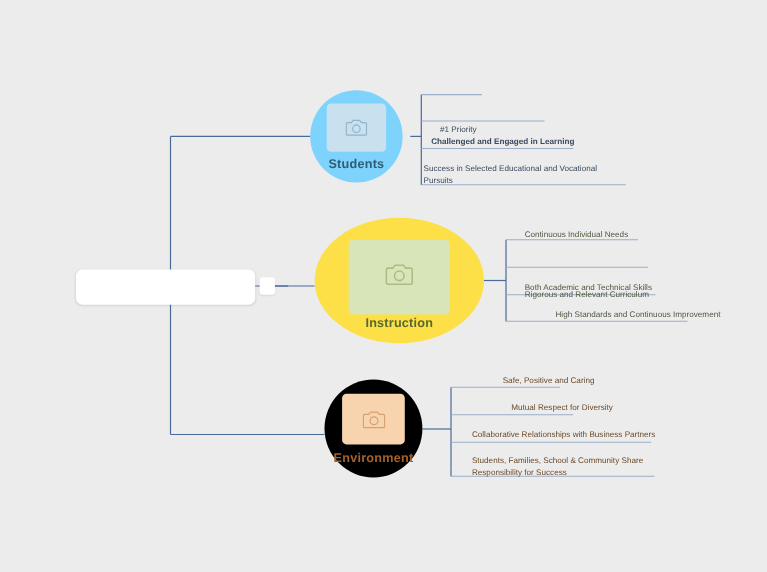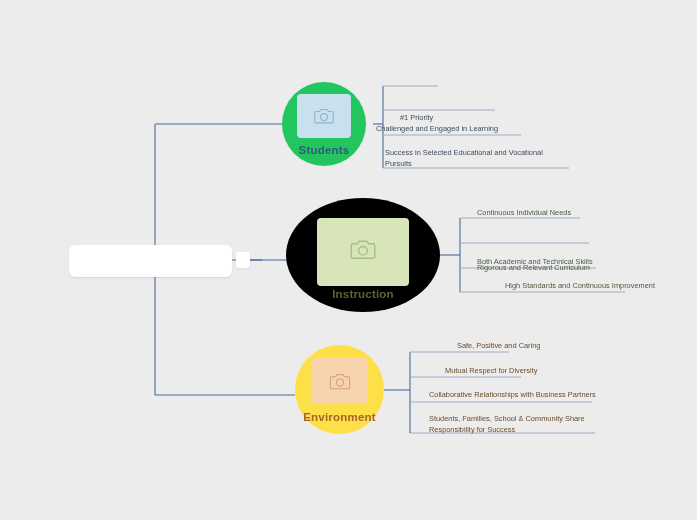--- a/index.html
+++ b/index.html
@@ -126,56 +126,56 @@
     <path d="M410 352 L509 352" stroke="#9aaec6" stroke-width="1" fill="none"></path>
     <path d="M410 377 L521 377" stroke="#9aaec6" stroke-width="1" fill="none"></path>
     <path d="M410 402 L592 402" stroke="#9aaec6" stroke-width="1" fill="none"></path>
     <path d="M410 433 L595 433" stroke="#9aaec6" stroke-width="1" fill="none"></path>
     <path d="M410 425 L410 433" stroke="#4a6b9a" stroke-width="1.1" fill="none"></path>
   </svg>
 
   <div class="root-node"></div>
   <div class="root-stub"></div>
 
-  <div class="blob" style="left:282px; top:82px; width:84px; height:84px; background:#22c55e;">
+  <div class="blob" style="left:282px; top:82px; width:84px; height:84px; background:#7dd3fc;">
     <div class="blob-img" style="left:15px; top:12px; width:54px; height:44px; background:#c9e0ee;"></div>
     <svg class="cam" style="top:25px;" width="20" height="18" viewBox="0 0 20 18">
       <path d="M2 4.5h3.5L7 2.5h6l1.5 2H18a1.2 1.2 0 0 1 1.2 1.2v9A1.2 1.2 0 0 1 18 15.9H2A1.2 1.2 0 0 1 .8 14.7v-9A1.2 1.2 0 0 1 2 4.5z" fill="none" stroke="#8fb4cc" stroke-width="1.1"></path>
       <circle cx="10" cy="10" r="3.4" fill="none" stroke="#8fb4cc" stroke-width="1.1"></circle>
     </svg>
     <div class="blob-label" style="top:62px; color:#2f5d78;">Students</div>
   </div>
 
   <div class="leaf blue" style="left:400px; top:75px; width:130px;margin-top:38px;">#1 Priority</div>
-  <div class="leaf blue" style="left:376px; top:124px; width:180px;">Challenged and Engaged in Learning</div>
+  <div class="leaf blue" style="left:392px; top:124px; width:180px;font-weight:bold;">Challenged and Engaged in Learning</div>
   <div class="leaf blue" style="left:385px; top:148px; width:200px;">Success in Selected Educational and Vocational
 Pursuits</div>
 
-  <div class="blob" style="left:286px; top:198px; width:154px; height:114px; background:#000000;">
+  <div class="blob" style="left:286px; top:198px; width:154px; height:114px; background:#fde047;">
     <div class="blob-img" style="left:31px; top:20px; width:92px; height:68px; background:#d8e5b9;"></div>
     <svg class="cam" style="top:40px;" width="26" height="23" viewBox="0 0 20 18">
       <path d="M2 4.5h3.5L7 2.5h6l1.5 2H18a1.2 1.2 0 0 1 1.2 1.2v9A1.2 1.2 0 0 1 18 15.9H2A1.2 1.2 0 0 1 .8 14.7v-9A1.2 1.2 0 0 1 2 4.5z" fill="none" stroke="#a9bd85" stroke-width="1.1"></path>
       <circle cx="10" cy="10" r="3.4" fill="none" stroke="#a9bd85" stroke-width="1.1"></circle>
     </svg>
     <div class="blob-label" style="top:90px; color:#57682f;">Instruction</div>
   </div>
 
   <div class="leaf green" style="left:477px; top:208px; width:160px;">Continuous Individual Needs</div>
   <div class="leaf green" style="left:477px; top:235px; width:170px;margin-top:28px;">Rigorous and Relevant Curriculum</div>
   <div class="leaf green" style="left:477px; top:257px; width:175px;">Both Academic and Technical Skills</div>
   <div class="leaf green" style="left:477px; top:281px; width:190px;margin-left:28px;">High Standards and Continuous Improvement</div>
 
-  <div class="blob" style="left:295px; top:345px; width:89px; height:89px; background:#fde047;">
+  <div class="blob" style="left:295px; top:345px; width:89px; height:89px; background:#000000;">
     <div class="blob-img" style="left:16px; top:13px; width:57px; height:46px; background:#f7d4ae;"></div>
     <svg class="cam" style="top:27px;" width="21" height="19" viewBox="0 0 20 18">
       <path d="M2 4.5h3.5L7 2.5h6l1.5 2H18a1.2 1.2 0 0 1 1.2 1.2v9A1.2 1.2 0 0 1 18 15.9H2A1.2 1.2 0 0 1 .8 14.7v-9A1.2 1.2 0 0 1 2 4.5z" fill="none" stroke="#d8a172" stroke-width="1.1"></path>
       <circle cx="10" cy="10" r="3.4" fill="none" stroke="#d8a172" stroke-width="1.1"></circle>
     </svg>
     <div class="blob-label" style="top:66px; color:#a5622a;">Environment</div>
   </div>
 
   <div class="leaf orange" style="left:429px; top:341px; width:150px;margin-left:28px;">Safe, Positive and Caring</div>
-  <div class="leaf orange" style="left:445px; top:366px; width:160px;">Mutual Respect for Diversity</div>
+  <div class="leaf orange" style="left:431px; top:366px; width:160px;text-align:center;">Mutual Respect for Diversity</div>
   <div class="leaf orange" style="left:429px; top:390px; width:200px;">Collaborative Relationships with Business Partners</div>
   <div class="leaf orange" style="left:429px; top:414px; width:180px;">Students, Families, School &amp; Community Share
 Responsibility for Success</div>
 
 </div>
 
 </body></html>

